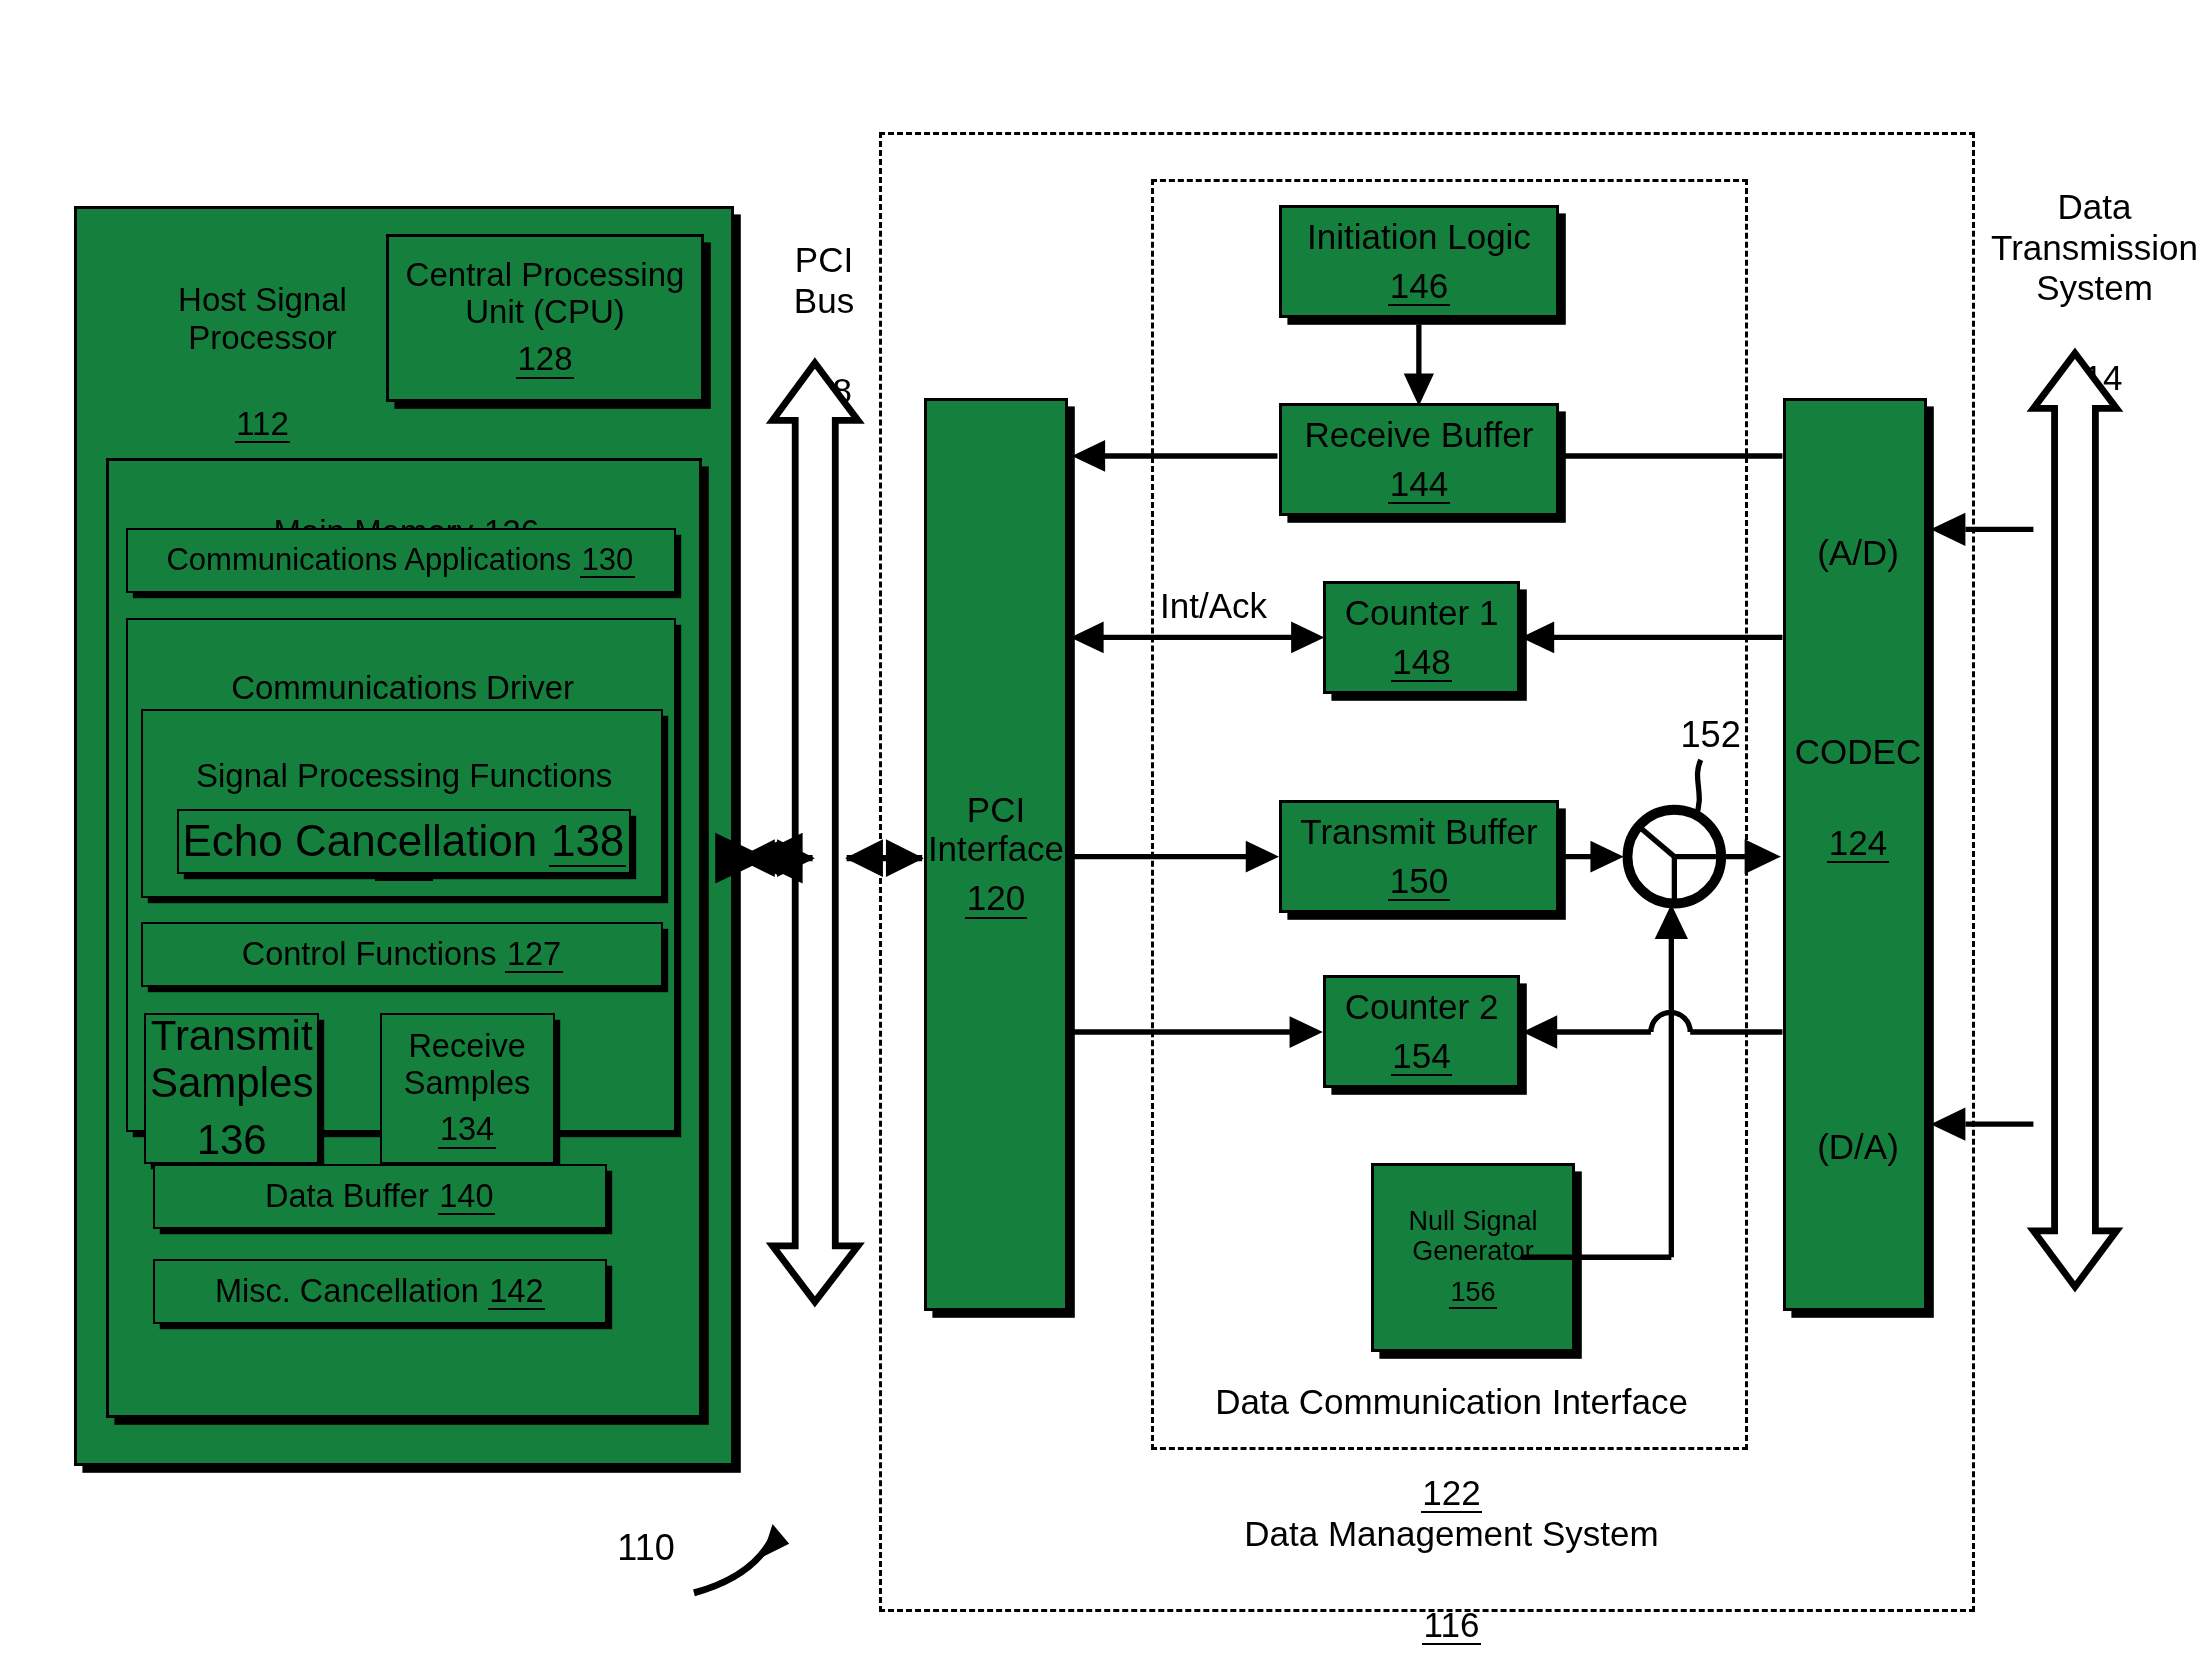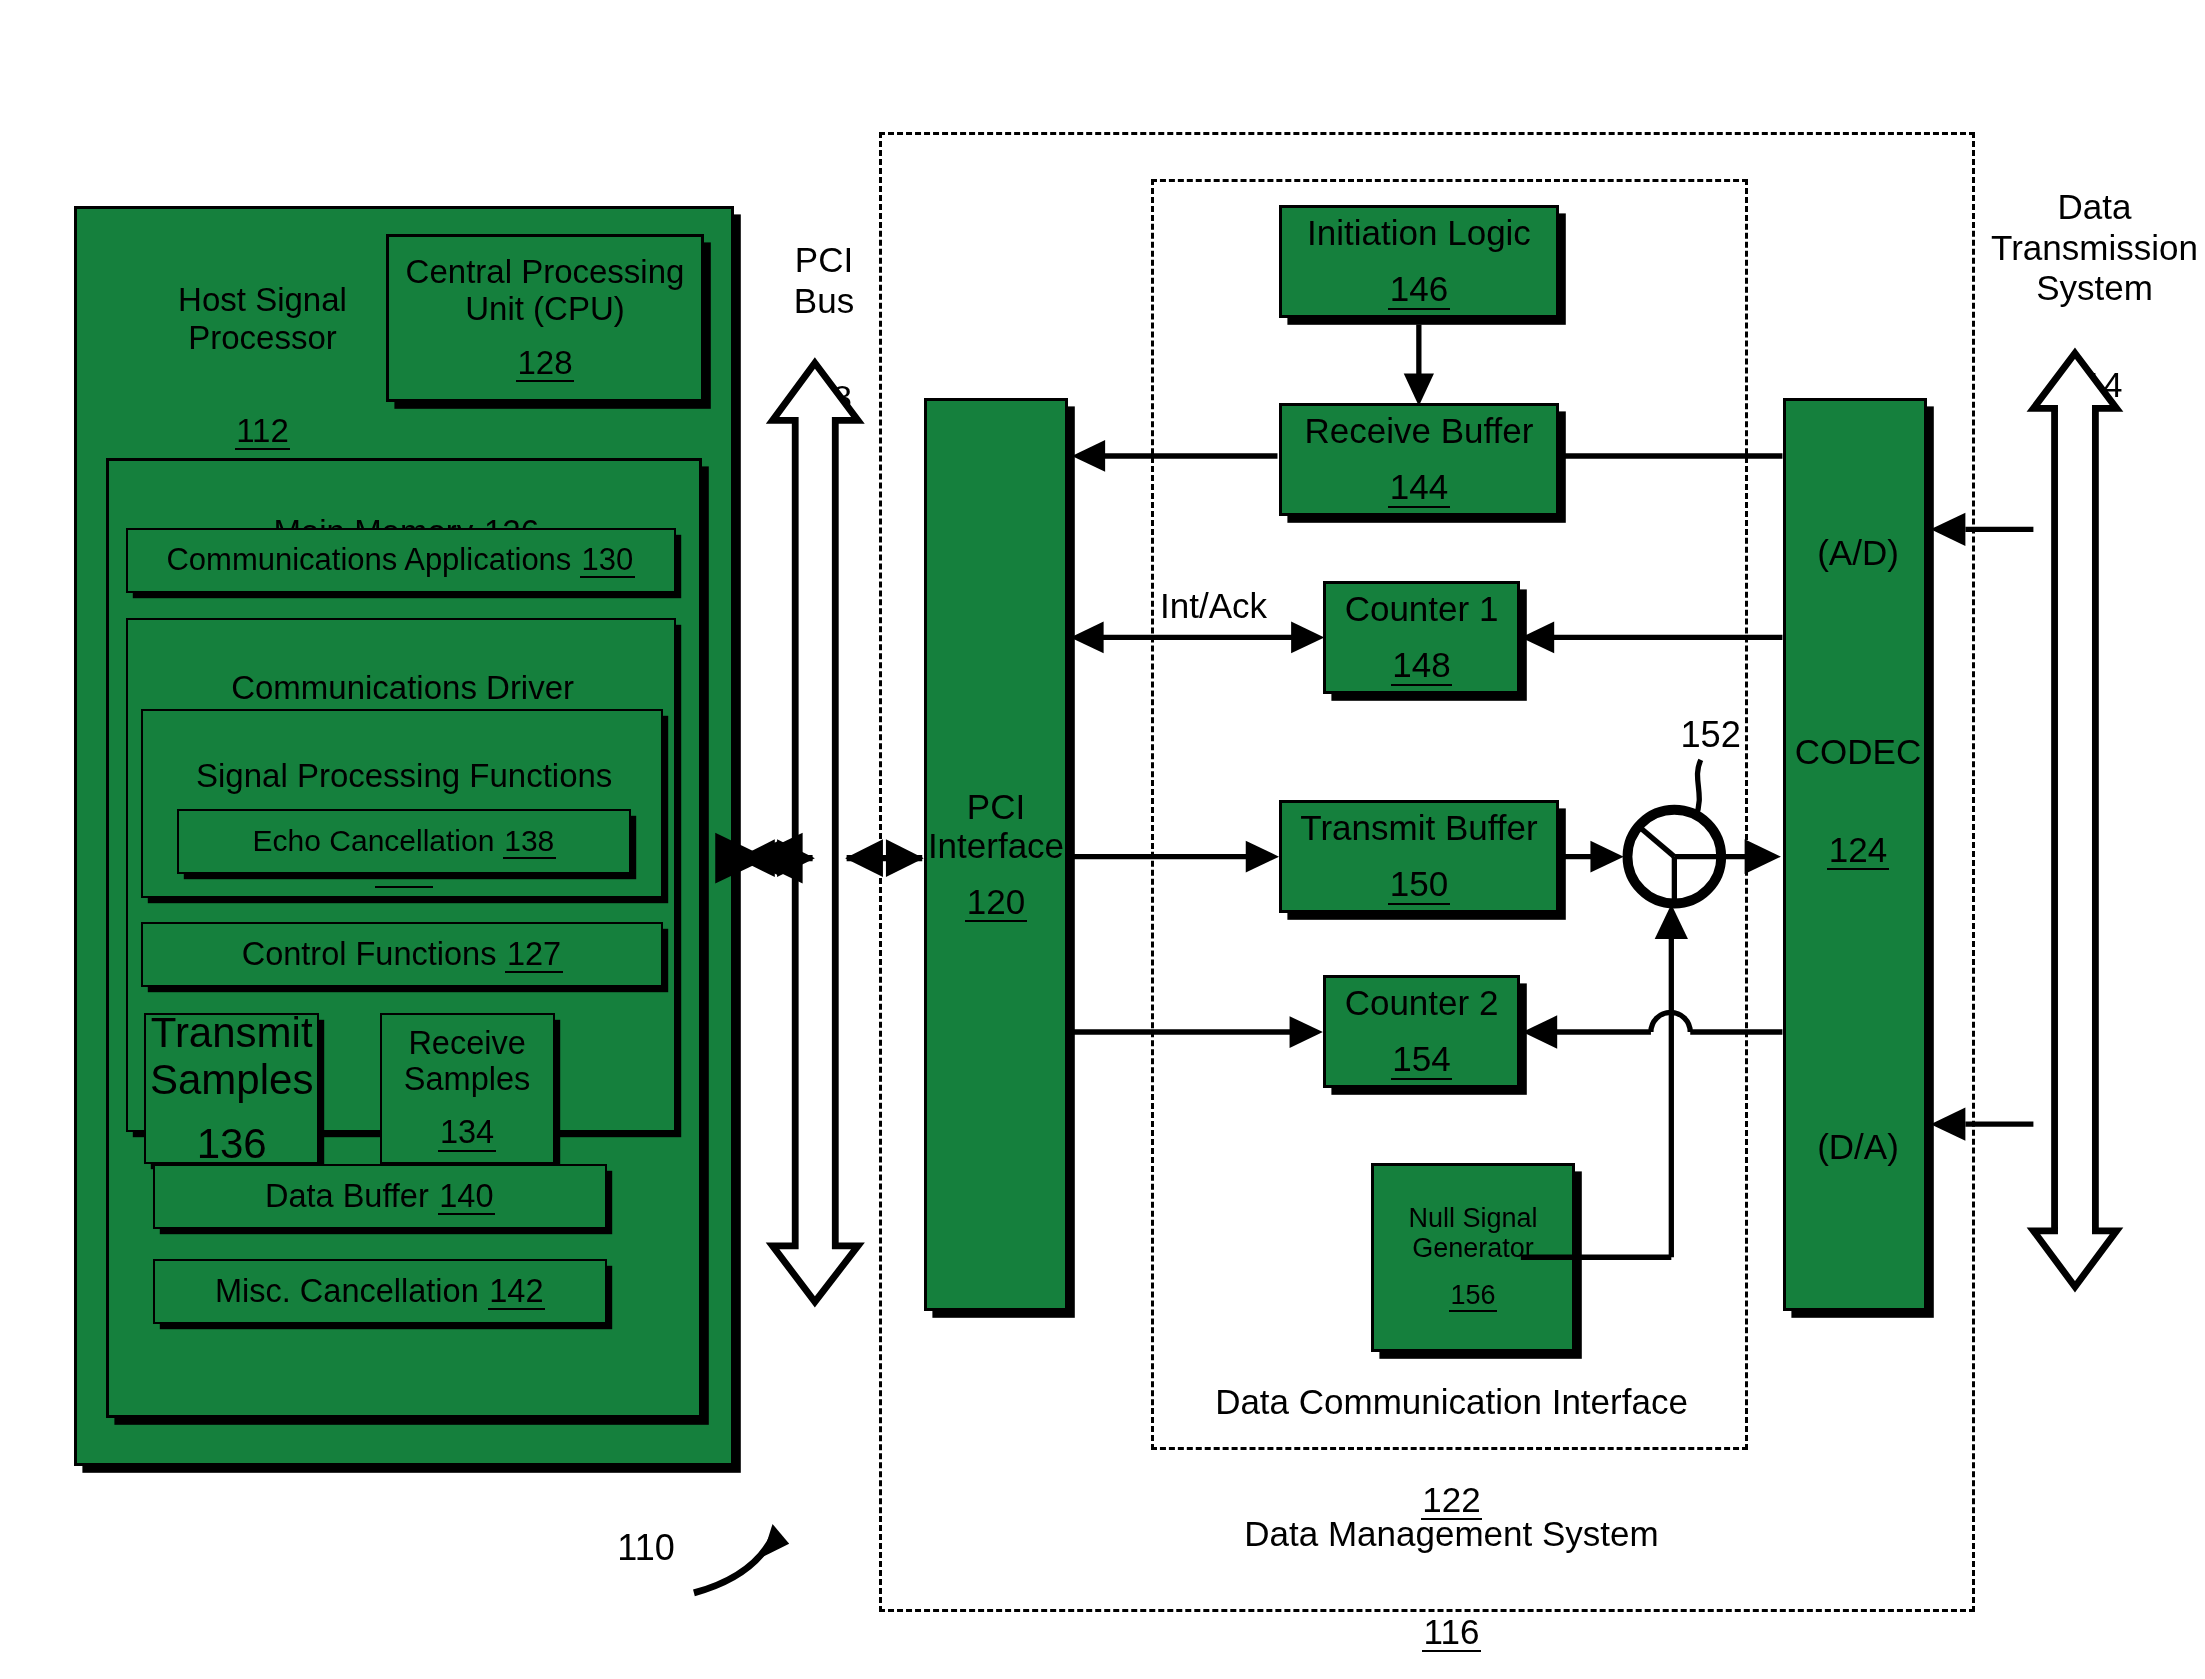--- a/index.html
+++ b/index.html
@@ -35,21 +35,21 @@
   
   .dbox{
     position:absolute;
     box-sizing:border-box;
     border:3px dashed #000;
     background:transparent;
   }
 
   .lbl{display:block;}
   .num{display:inline-block;border-bottom:2.3px solid #000;padding:0 1.5px 0.8px 1.5px;line-height:1.02;}
-  .numline{display:block;margin-top:17px;}
+  .numline{display:block;margin-top:10px;}
 
   
   .txt{position:absolute;text-align:center;line-height:1.15;white-space:pre-line;}
 
   svg.ov{position:absolute;left:0;top:0;width:2205px;height:1680px;overflow:visible;pointer-events:none;}
 </style>
 </head>
 <body>
 
 <div id="stage">
@@ -86,21 +86,21 @@
           <span class="lbl">Communications Driver</span>
           <span class="numline"><span class="num">132</span></span>
         </div>
 
         <div class="pbox thin" style="left:13.6px;top:89px;width:522px;height:189px;align-items:center;justify-content:flex-start;">
           <div class="txt" style="left:0;top:7.6px;width:522px;font-size:33px;">
             <span class="lbl">Signal Processing Functions</span>
             <span class="numline"><span class="num">131</span></span>
           </div>
 
-          <div class="pbox thin" style="left:34px;top:98px;width:454px;height:65px;font-size:30px;">
+          <div class="pbox thin" style="left:34px;top:98px;width:454px;height:65px;font-size:44px;">
             <span class="lbl"><span>Echo Cancellation</span>&nbsp;<span class="num">138</span></span>
           </div>
         </div>
 
         <div class="pbox thin" style="left:13.6px;top:302px;width:522px;height:65px;font-size:32.5px;">
           <span class="lbl"><span>Control Functions</span>&nbsp;<span class="num">127</span></span>
         </div>
 
         <div class="pbox thin" style="left:16.6px;top:393px;width:175px;height:151px;font-size:42px;">
           <span class="lbl">Transmit

